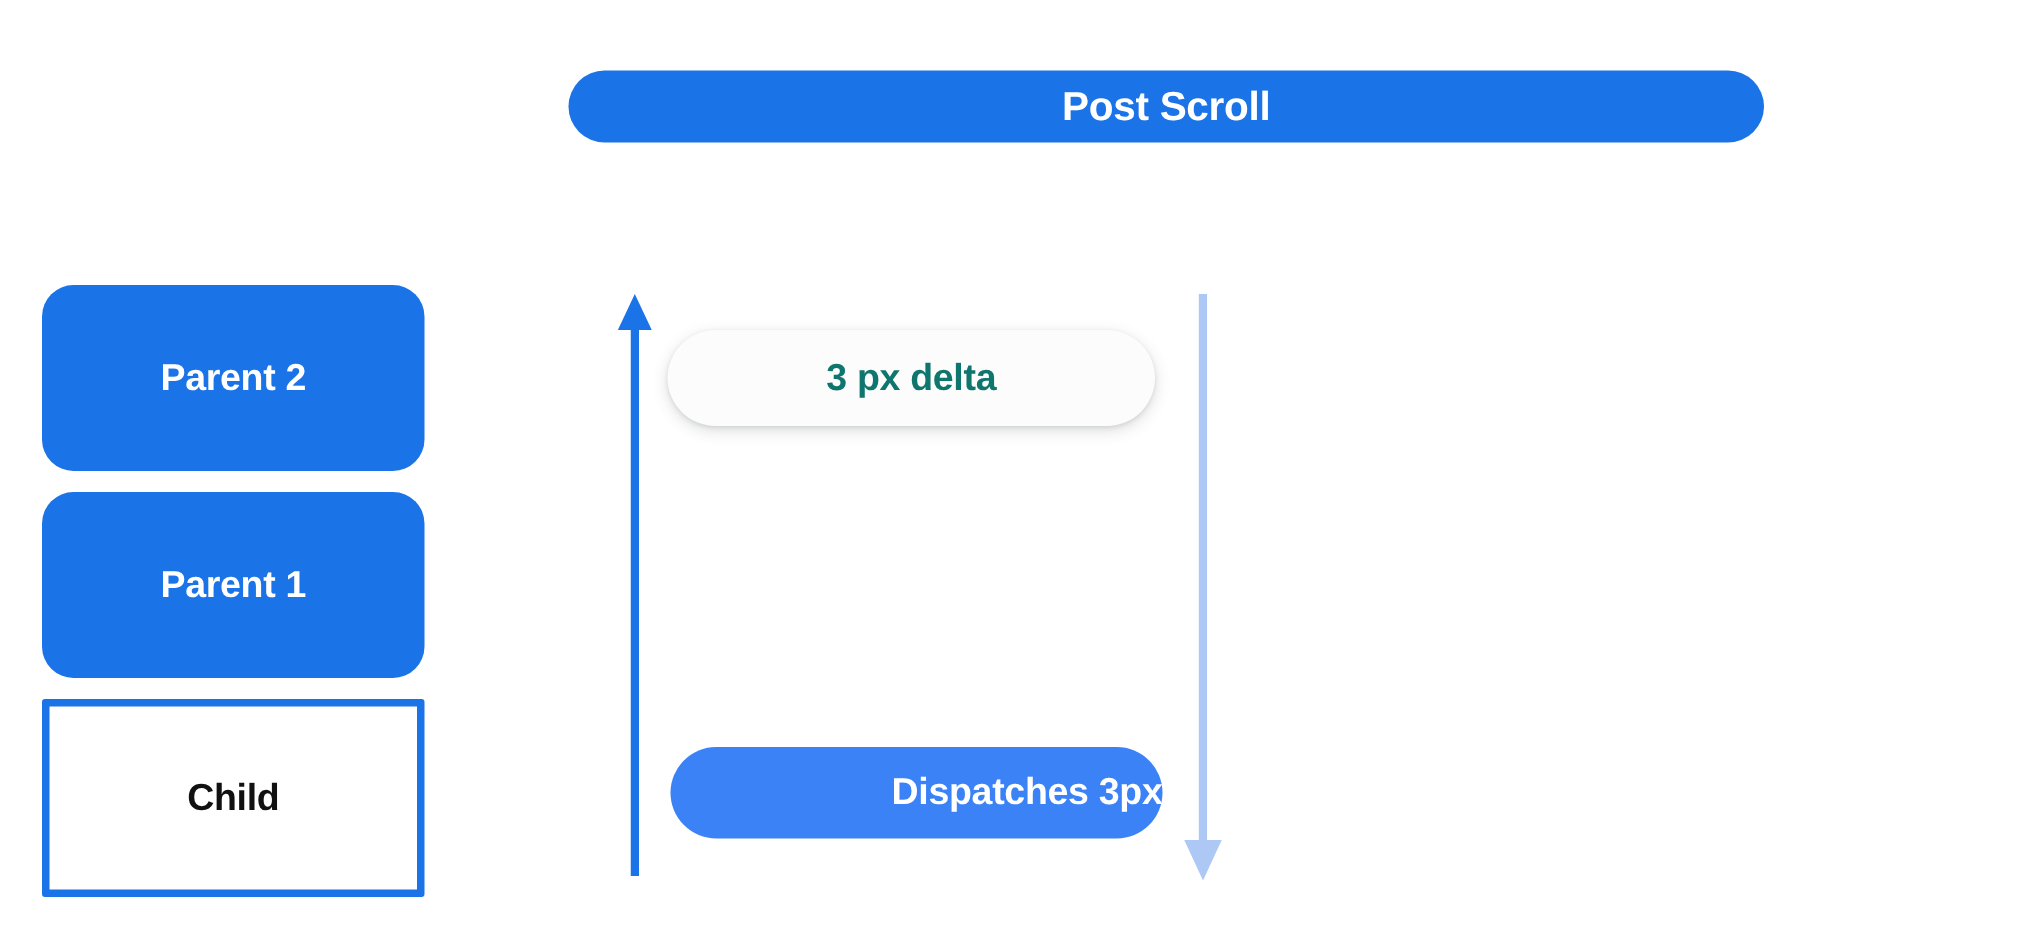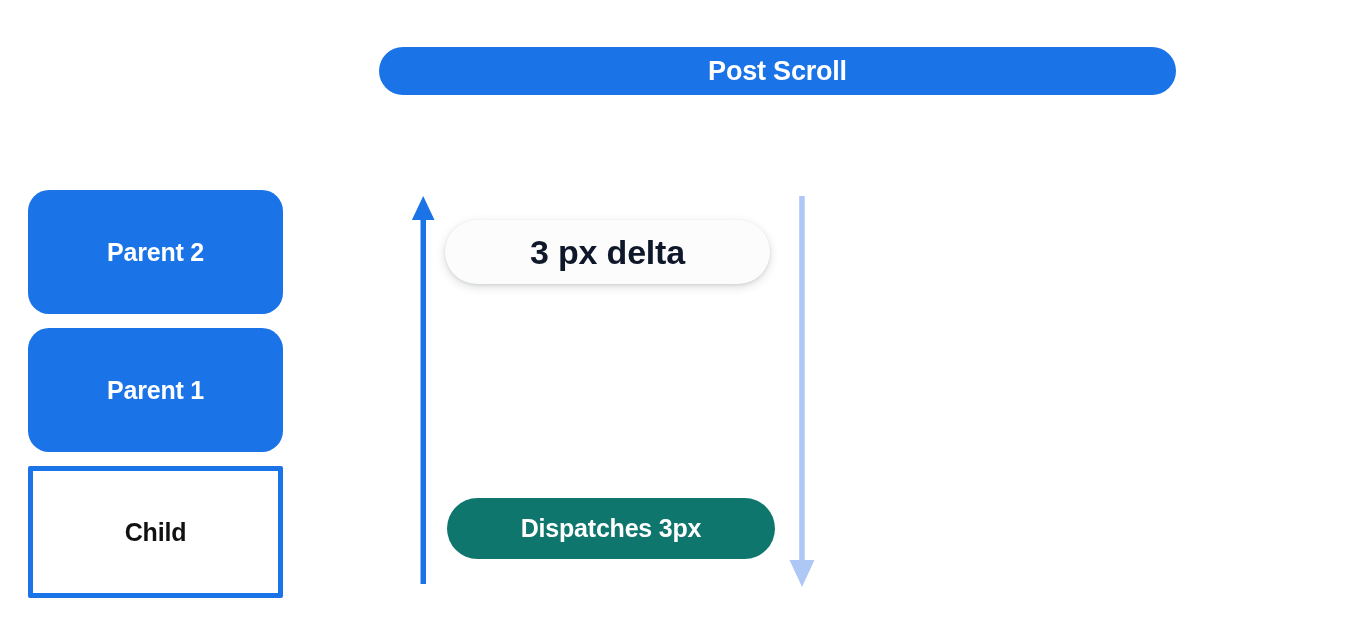--- a/index.html
+++ b/index.html
@@ -104,31 +104,32 @@
   }
   .pill-delta {
     left: 445px;
     top: 220px;
     width: 325px;
     height: 64px;
     background: #fcfcfc;
     box-shadow: 0 3px 10px rgba(60,64,67,0.18), 0 1px 3px rgba(60,64,67,0.12);
   }
   .pill-delta .pill-label {
-    color: #0f172a;
-    font-size: 34px;
+    color: #0f766e;
+    font-size: 25px;
     font-weight: 700;
     letter-spacing: -0.2px;
   }
   .pill-dispatch {
     left: 447px;
     top: 498px;
     width: 328px;
     height: 61px;
-    background: #0f766e;
+    background: #3b82f6;
+    justify-content: flex-end;
   }
   .pill-dispatch .pill-label {
     color: #ffffff;
     font-size: 25px;
     font-weight: 700;
     letter-spacing: -0.2px;
   }
 </style>
 </head>
 <body>

